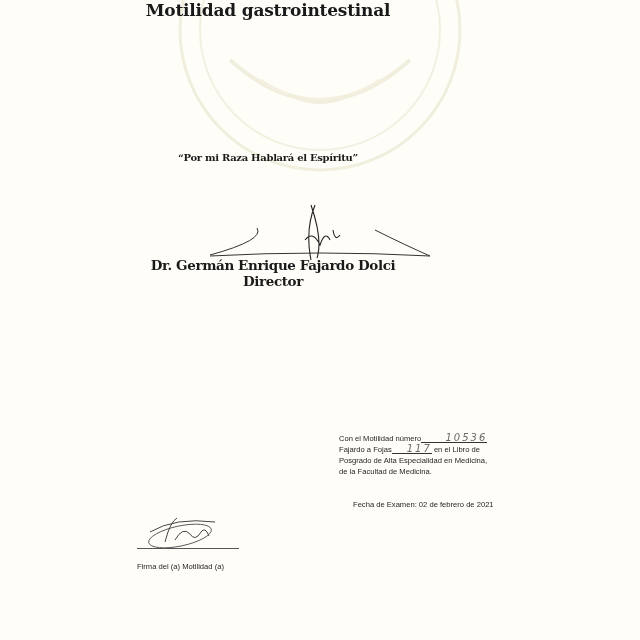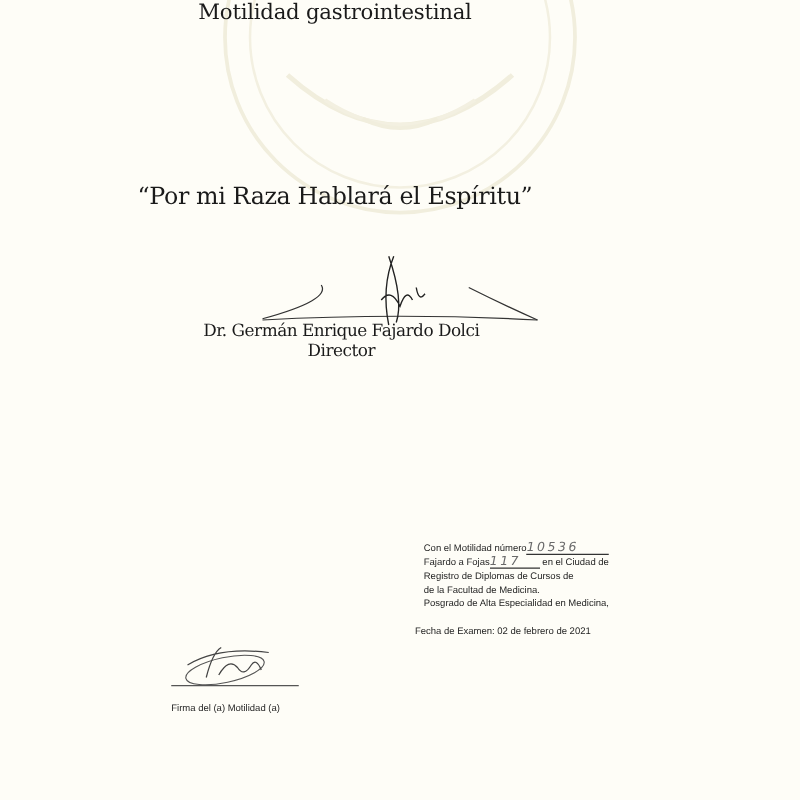--- a/index.html
+++ b/index.html
@@ -26,35 +26,36 @@
       font-family: "DejaVu Serif", "Liberation Serif", serif;
     }
     .sans {
       font-family: "Liberation Sans", "DejaVu Sans", sans-serif;
     }
     .centered {
       position: absolute;
       left: 0;
       width: 536px;
       text-align: center;
+      font-weight: bold;
     }
     .title {
       top: 0px;
       font-size: 17px;
       letter-spacing: -0.2px;
     }
     .period {
       top: 80px;
       font-size: 13.5px;
       line-height: 17px;
       letter-spacing: -0.3px;
     }
     .motto {
       top: 149px;
-      font-size: 19px;
+      font-size: 10px;
       line-height: 17px;
       letter-spacing: -0.3px;
     }
     .director-signature {
       position: absolute;
       left: 205px;
       top: 200px;
       width: 230px;
       height: 65px;
     }
@@ -70,33 +71,33 @@
       left: 339px;
       top: 433px;
       width: 200px;
       font-size: 7.6px;
       line-height: 11px;
       color: #1f1f1f;
     }
     .registry .fill {
       display: inline-block;
       border-bottom: 0.8px solid #333;
-      text-align: left;
+      text-align: right;
       font-family: "DejaVu Sans", sans-serif;
       font-style: italic;
       color: #6a6a6a;
       font-size: 10px;
       line-height: 9px;
       letter-spacing: 2px;
     }
     .registry .fill.num { width: 66px; }
     .registry .fill.foja { width: 40px; }
     .exam-date {
       position: absolute;
-      left: 332px;
+      left: 353px;
       top: 500px;
       font-size: 7.6px;
       color: #1f1f1f;
     }
     .interested-signature {
       position: absolute;
       left: 135px;
       top: 512px;
       width: 95px;
       height: 40px;
@@ -148,25 +149,24 @@
   <div>Dr. Germán Enrique Fajardo Dolci</div>
   <div>Director</div>
 </div>
 
 <div class="registry sans">
   <div>
     <span>Con el Motilidad número</span><span class="fill num">10536</span>
   </div>
   <div>
     <span>Fajardo a Fojas</span><span class="fill foja">117</span>
-    <span>en el Ciudad de</span>
+    <span>en el Libro de</span>
   </div>
-  <div>Registro de Diplomas de Cursos de</div>
+  <div>Posgrado de Alta Especialidad en Medicina,</div>
   <div>de la Facultad de Medicina.</div>
-  <div>Posgrado de Alta Especialidad en Medicina,</div>
 </div>
 
 <div class="exam-date sans">Fecha de Examen:  02 de febrero de 2021</div>
 
 <svg class="interested-signature" viewBox="0 0 95 40">
   <ellipse cx="45" cy="24" rx="32" ry="10" fill="none" stroke="#555" stroke-width="0.9" transform="rotate(-12 45 24)"></ellipse>
   <path d="M15 20 Q40 5 80 10 M30 30 Q35 10 42 6 M40 28 Q48 14 55 22 Q60 30 66 20 Q70 14 74 24" fill="none" stroke="#444" stroke-width="1"></path>
 </svg>
 <div class="interested-line"></div>
 <div class="interested-label sans">Firma del (a)  Motilidad (a)</div>

